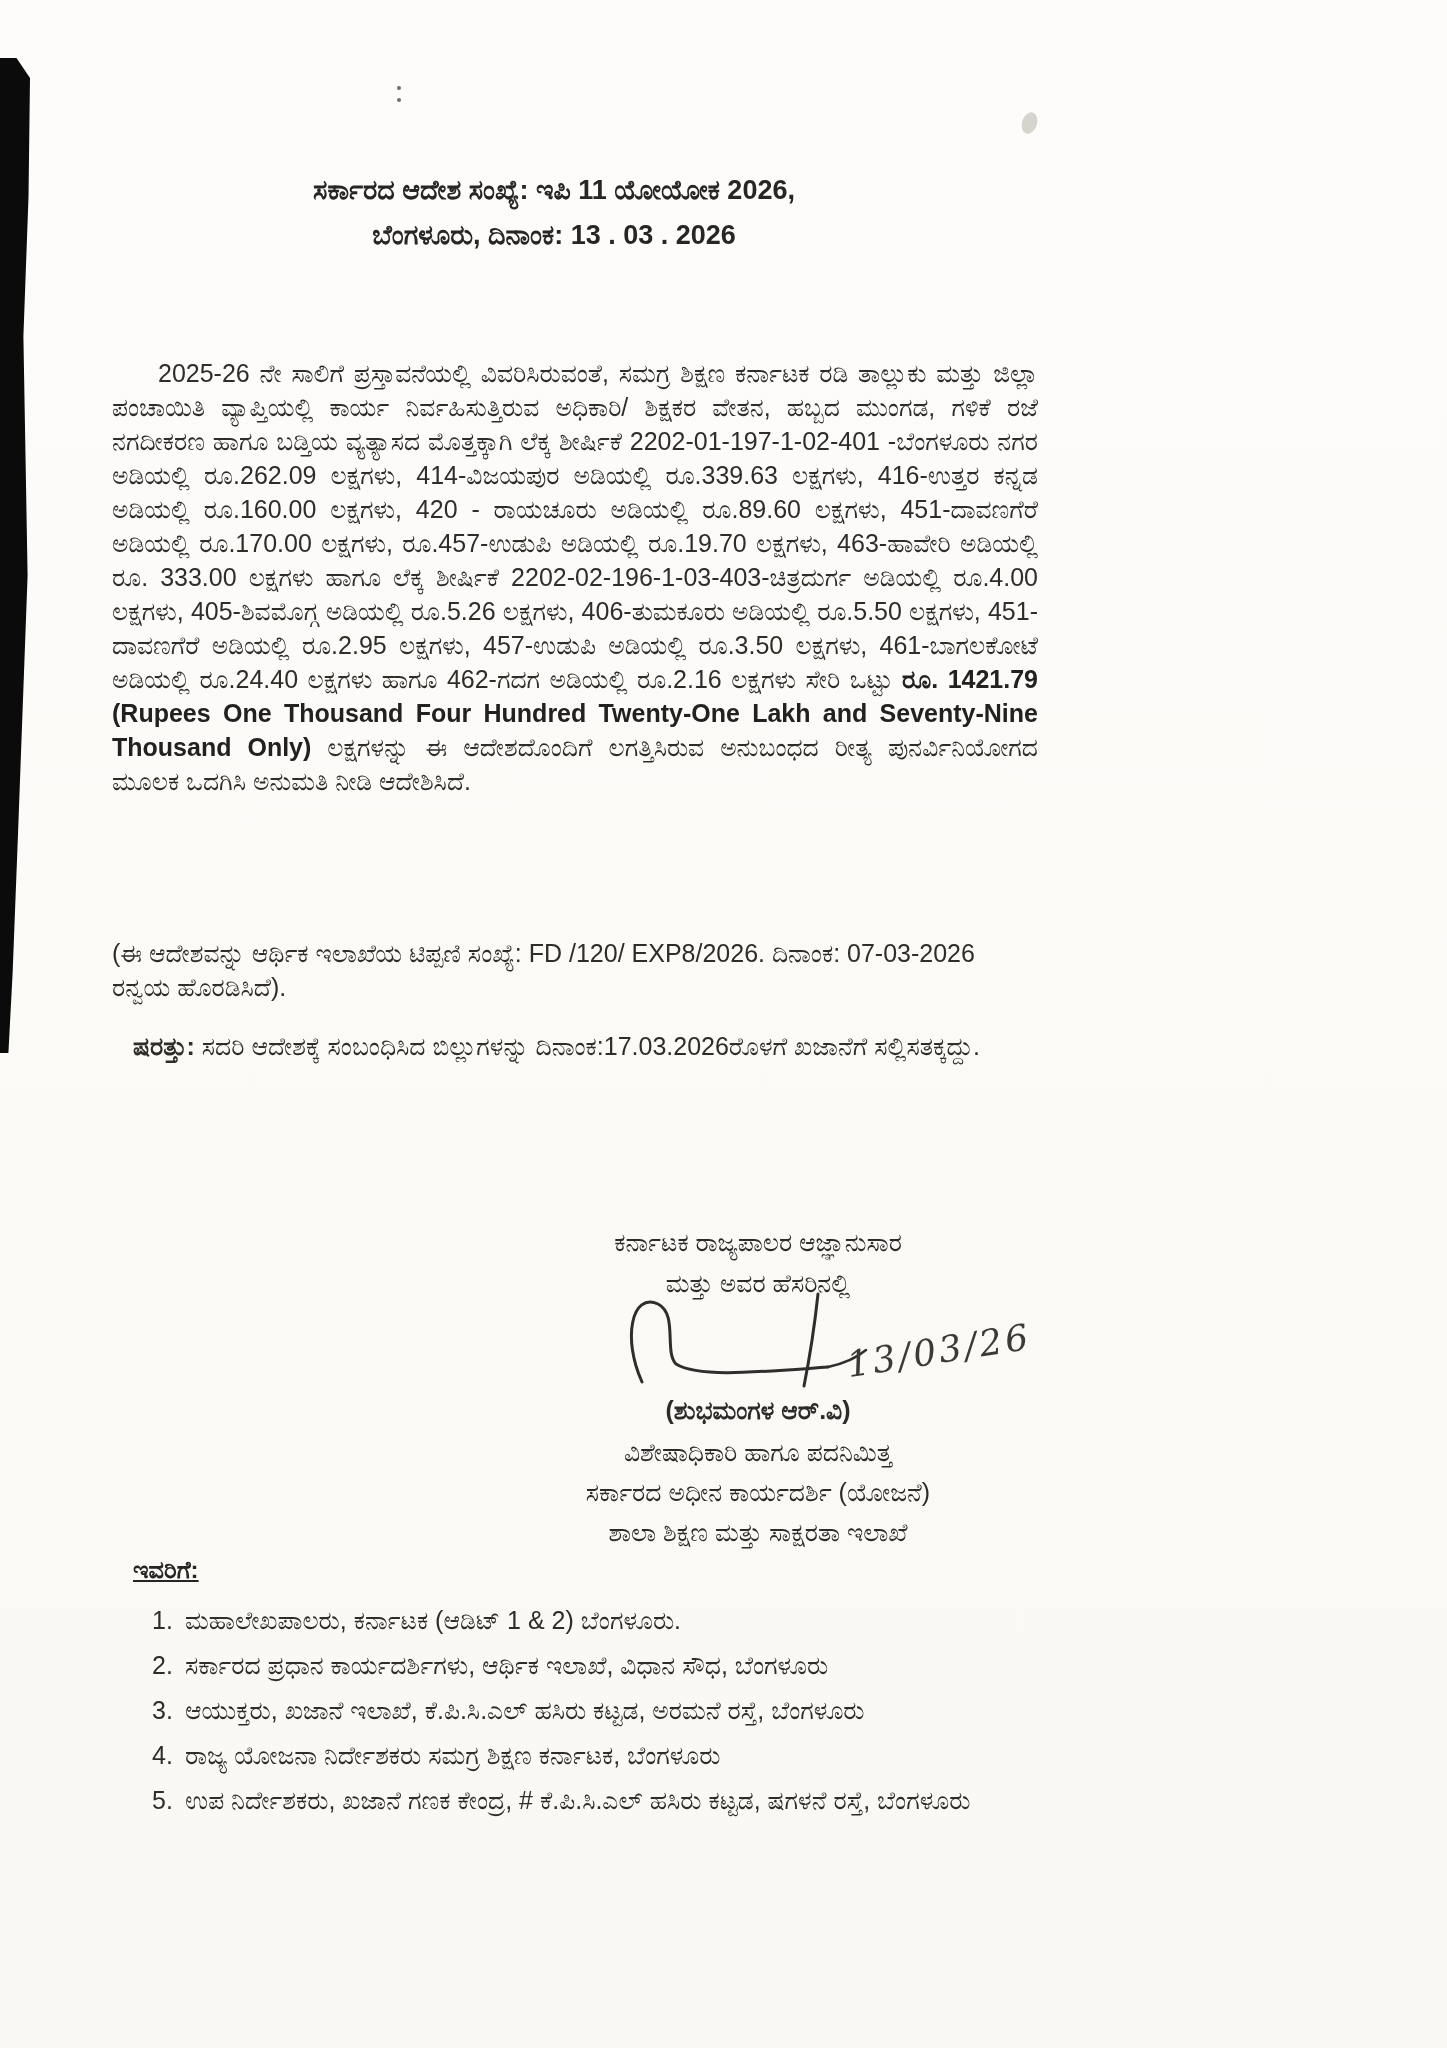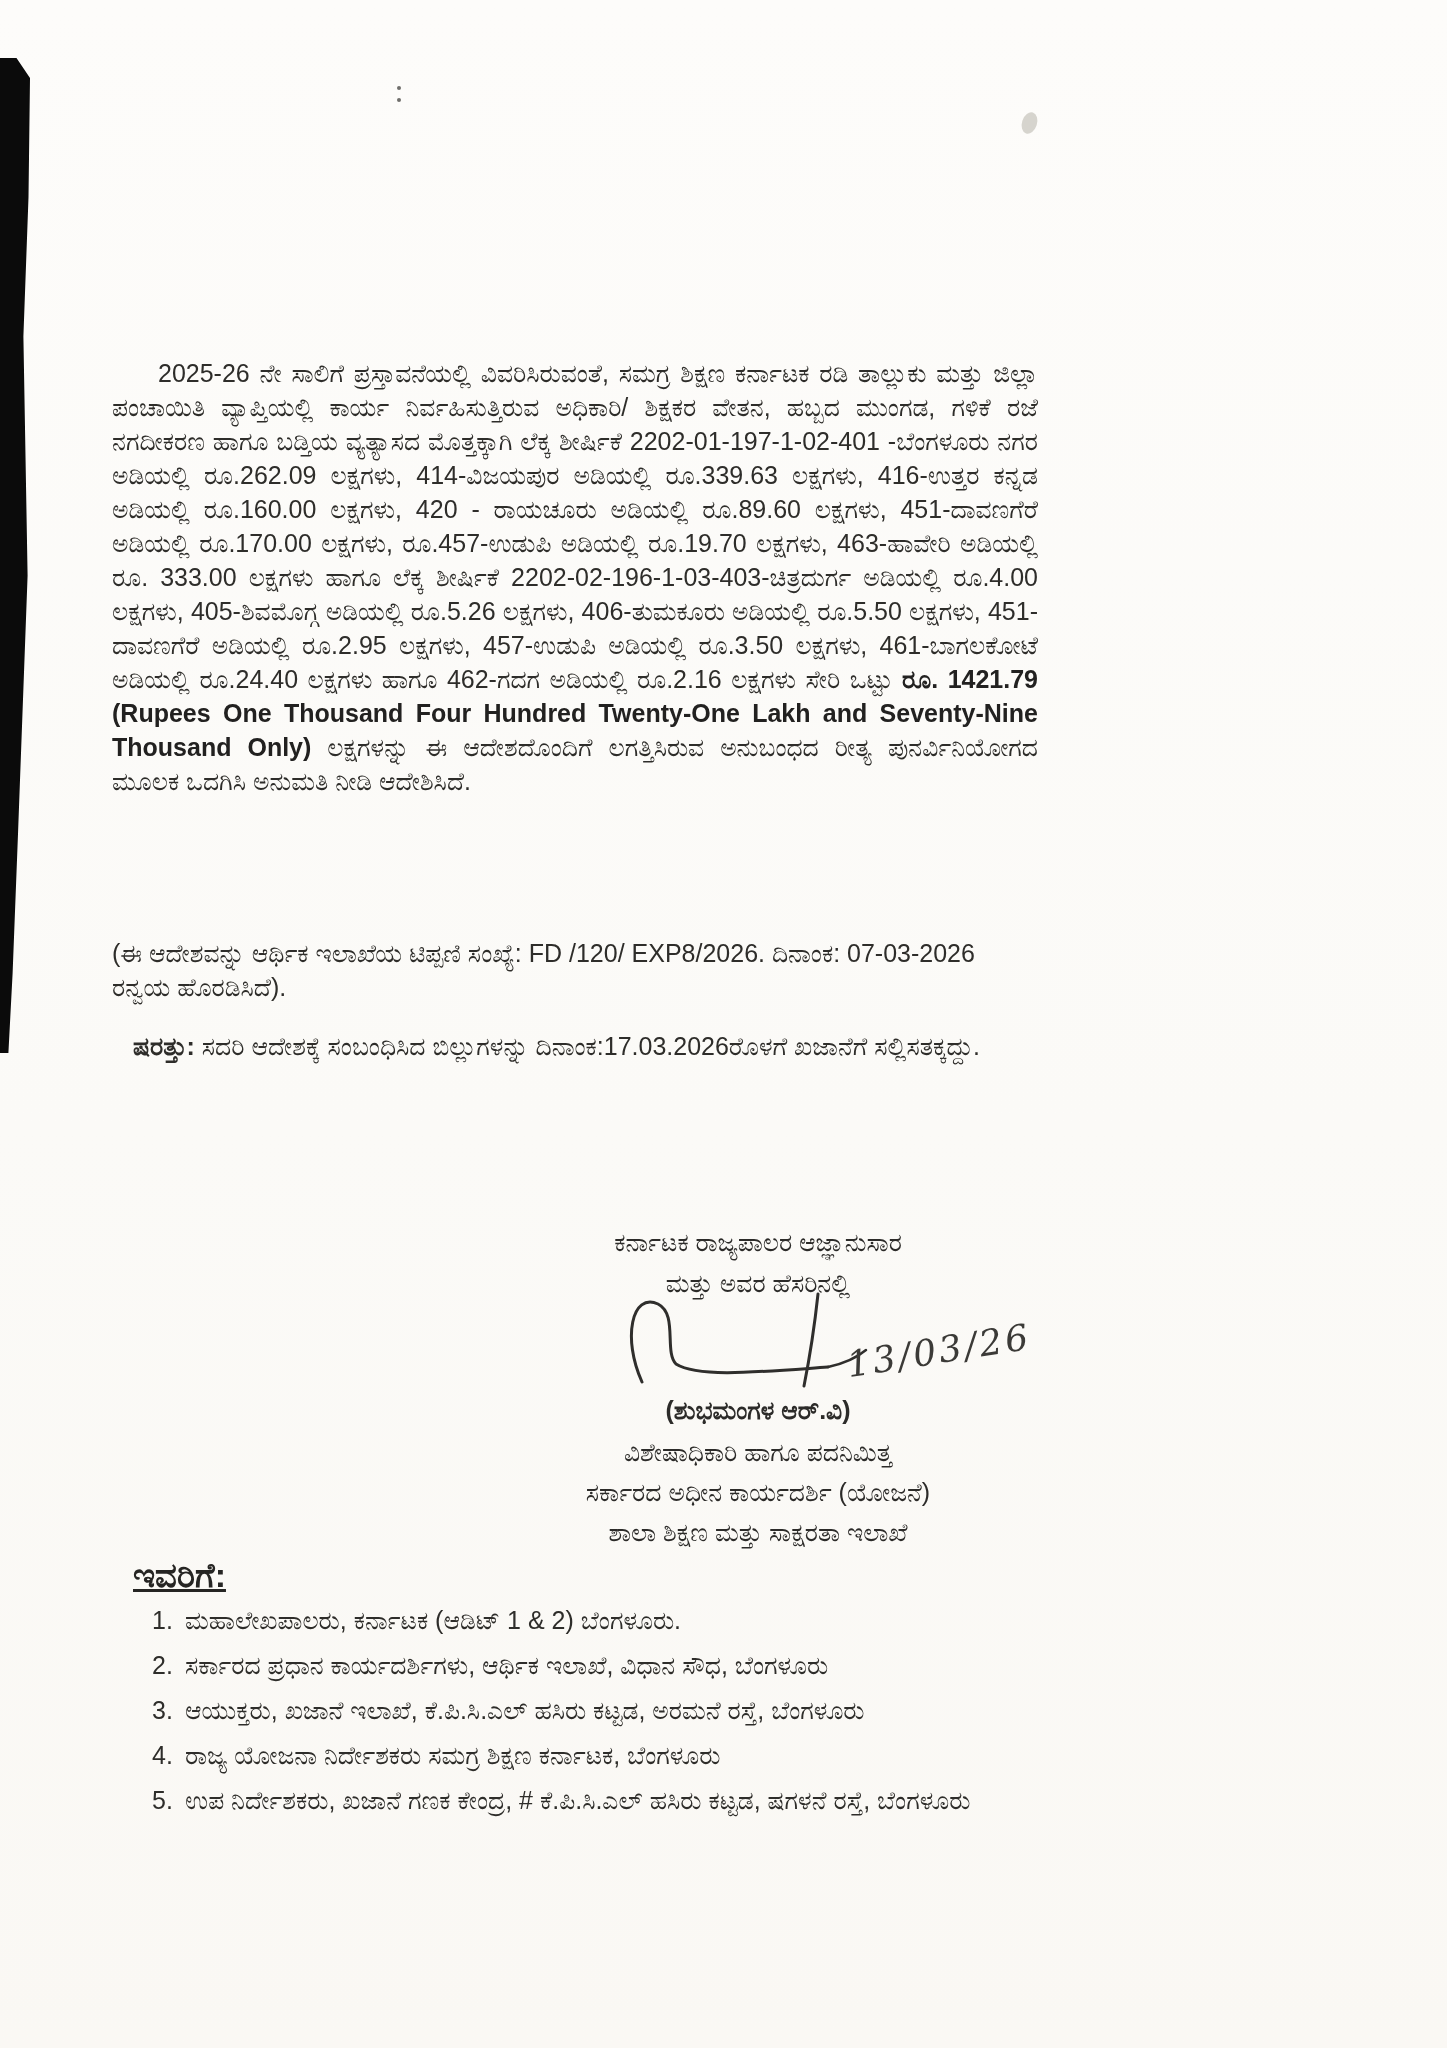--- a/index.html
+++ b/index.html
@@ -54,39 +54,43 @@
   .sig-svg{position:absolute;left:612px;top:1280px;}
   .hand-date{
     position:absolute;left:846px;top:1330px;
     font-size:36px;font-style:italic;letter-spacing:3px;
     transform:rotate(-9deg);color:#3b3a37;
     font-family:"DejaVu Serif","Liberation Serif",serif;
   }
   
   .rec-heading{
     position:absolute;left:133px;top:1556px;
-    font-size:34px;font-weight:700;text-decoration:underline;color:#262523;
+    font-size:24px;font-weight:700;text-decoration:underline;color:#262523;
   }
   .rec-list{position:absolute;left:152px;top:1598px;width:900px;font-size:25px;}
   .rec-item{display:flex;line-height:45px;}
   .rec-num{flex:0 0 33px;}
   .rec-text{flex:1;text-align:left;}
 </style>
 </head>
 <body>
 
 <div class="page">
 
   <div class="scan-strip"></div>
   <div class="speck-colon">
       <i></i>
       <i></i>
     </div>
   <div class="speck-smudge"></div>
 
+  <div class="hdr">
+    <div>ಸರ್ಕಾರದ ಆದೇಶ ಸಂಖ್ಯೆ: ಇಪಿ 11 ಯೋಯೋಕ 2026,</div>
+    <div>ಬೆಂಗಳೂರು, ದಿನಾಂಕ: 13 . 03 . 2026</div>
+  </div>
 
   <div class="para" id="para-main">
     <span>2025-26 ನೇ ಸಾಲಿಗೆ ಪ್ರಸ್ತಾವನೆಯಲ್ಲಿ ವಿವರಿಸಿರುವಂತೆ, ಸಮಗ್ರ ಶಿಕ್ಷಣ ಕರ್ನಾಟಕ ರಡಿ ತಾಲ್ಲುಕು ಮತ್ತು ಜಿಲ್ಲಾ ಪಂಚಾಯಿತಿ ವ್ಯಾಪ್ತಿಯಲ್ಲಿ ಕಾರ್ಯ ನಿರ್ವಹಿಸುತ್ತಿರುವ ಅಧಿಕಾರಿ/ ಶಿಕ್ಷಕರ ವೇತನ, ಹಬ್ಬದ ಮುಂಗಡ, ಗಳಿಕೆ ರಜೆ ನಗದೀಕರಣ ಹಾಗೂ ಬಡ್ತಿಯ ವ್ಯತ್ಯಾಸದ ಮೊತ್ತಕ್ಕಾಗಿ ಲೆಕ್ಕ ಶೀರ್ಷಿಕೆ 2202-01-197-1-02-401 -ಬೆಂಗಳೂರು ನಗರ ಅಡಿಯಲ್ಲಿ ರೂ.262.09 ಲಕ್ಷಗಳು, 414-ವಿಜಯಪುರ ಅಡಿಯಲ್ಲಿ ರೂ.339.63 ಲಕ್ಷಗಳು, 416-ಉತ್ತರ ಕನ್ನಡ ಅಡಿಯಲ್ಲಿ ರೂ.160.00 ಲಕ್ಷಗಳು, 420 - ರಾಯಚೂರು ಅಡಿಯಲ್ಲಿ ರೂ.89.60 ಲಕ್ಷಗಳು, 451-ದಾವಣಗೆರೆ ಅಡಿಯಲ್ಲಿ ರೂ.170.00 ಲಕ್ಷಗಳು, ರೂ.457-ಉಡುಪಿ ಅಡಿಯಲ್ಲಿ ರೂ.19.70 ಲಕ್ಷಗಳು, 463-ಹಾವೇರಿ ಅಡಿಯಲ್ಲಿ ರೂ. 333.00 ಲಕ್ಷಗಳು ಹಾಗೂ ಲೆಕ್ಕ ಶೀರ್ಷಿಕೆ 2202-02-196-1-03-403-ಚಿತ್ರದುರ್ಗ ಅಡಿಯಲ್ಲಿ ರೂ.4.00 ಲಕ್ಷಗಳು, 405-ಶಿವಮೊಗ್ಗ ಅಡಿಯಲ್ಲಿ ರೂ.5.26 ಲಕ್ಷಗಳು, 406-ತುಮಕೂರು ಅಡಿಯಲ್ಲಿ ರೂ.5.50 ಲಕ್ಷಗಳು, 451-ದಾವಣಗೆರೆ ಅಡಿಯಲ್ಲಿ ರೂ.2.95 ಲಕ್ಷಗಳು, 457-ಉಡುಪಿ ಅಡಿಯಲ್ಲಿ ರೂ.3.50 ಲಕ್ಷಗಳು, 461-ಬಾಗಲಕೋಟೆ ಅಡಿಯಲ್ಲಿ ರೂ.24.40 ಲಕ್ಷಗಳು ಹಾಗೂ 462-ಗದಗ ಅಡಿಯಲ್ಲಿ ರೂ.2.16 ಲಕ್ಷಗಳು ಸೇರಿ ಒಟ್ಟು </span><b>ರೂ. 1421.79 (Rupees One Thousand Four Hundred Twenty-One Lakh and Seventy-Nine Thousand Only)</b><span> ಲಕ್ಷಗಳನ್ನು ಈ ಆದೇಶದೊಂದಿಗೆ ಲಗತ್ತಿಸಿರುವ ಅನುಬಂಧದ ರೀತ್ಯ ಪುನರ್ವಿನಿಯೋಗದ ಮೂಲಕ ಒದಗಿಸಿ ಅನುಮತಿ ನೀಡಿ ಆದೇಶಿಸಿದೆ.</span>
   </div>
 
   <div class="para" id="para-note">(ಈ ಆದೇಶವನ್ನು ಆರ್ಥಿಕ ಇಲಾಖೆಯ ಟಿಪ್ಪಣಿ ಸಂಖ್ಯೆ: FD /120/ EXP8/2026. ದಿನಾಂಕ: 07-03-2026 ರನ್ವಯ ಹೊರಡಿಸಿದೆ).</div>
 
   <div class="cond">
     <span class="cond-label">ಷರತ್ತು:</span><span> ಸದರಿ ಆದೇಶಕ್ಕೆ ಸಂಬಂಧಿಸಿದ ಬಿಲ್ಲುಗಳನ್ನು ದಿನಾಂಕ:17.03.2026ರೊಳಗೆ ಖಜಾನೆಗೆ ಸಲ್ಲಿಸತಕ್ಕದ್ದು.</span>
   </div>

